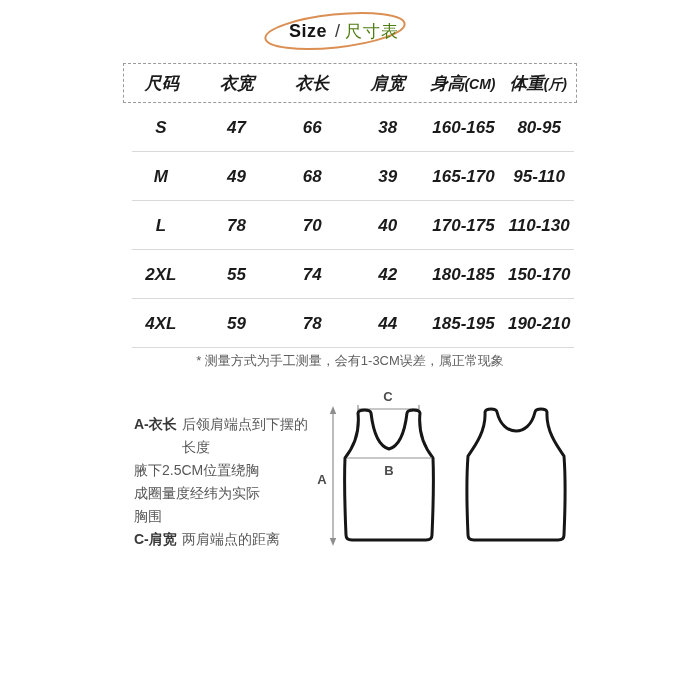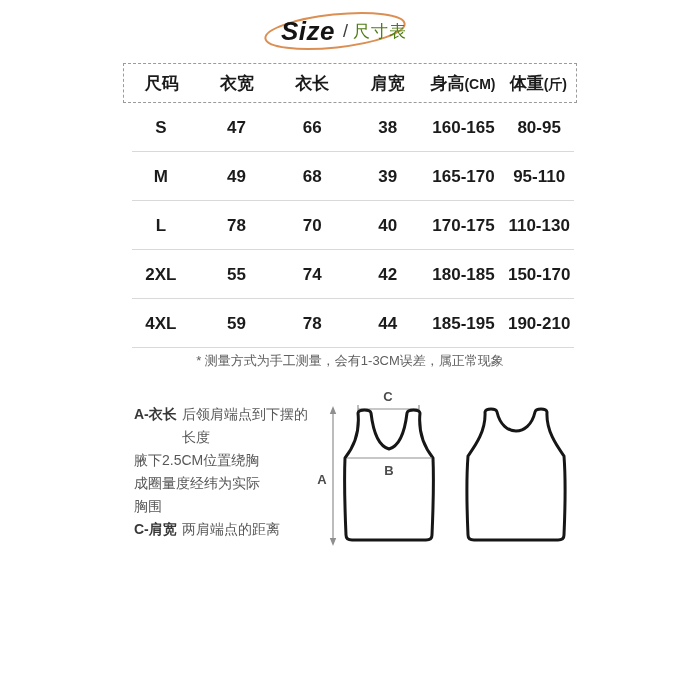--- a/index.html
+++ b/index.html
@@ -2,36 +2,36 @@
 <html><head>
 <meta charset="utf-8">
 <style>
   html,body{margin:0;padding:0;background:#fff;}
   .page{width:700px;height:700px;background:#ffffff;overflow:hidden;position:relative;
         font-family:"Liberation Sans","DejaVu Sans",sans-serif;}
   
   .title{position:relative;width:220px;height:46px;margin:8px auto 0;
          display:flex;align-items:center;justify-content:center;transform:translateX(-6px);}
   .title-ellipse{position:absolute;left:50%;top:50%;transform:translate(-50%,-50%) translateX(-9px);}
-  .title-en{font-size:26px;font-weight:bold;color:#141414;letter-spacing:.5px;position:relative;z-index:2;font-style:italic;}
+  .title-en{font-size:18px;font-weight:bold;color:#141414;letter-spacing:.5px;position:relative;z-index:2;}
   .title-sep{font-size:18px;color:#3a3a3a;margin:0 5px 0 8px;position:relative;z-index:2;}
   .title-zh{font-size:17px;color:#4d7c0f;position:relative;z-index:2;letter-spacing:1px;}
   
-  .size-table{width:454px;margin:9px auto 0;}
+  .size-table{width:454px;margin:9px auto 0;font-style:italic;}
   .thead{border:1px dashed #9b9b9b;height:38px;display:grid;grid-template-columns:repeat(6,1fr);align-items:center;}
   .th{text-align:center;font-weight:bold;font-size:17px;color:#1b1b1b;white-space:nowrap;}
   .th .unit{font-size:14px;font-weight:bold;}
   .row{height:49px;display:grid;grid-template-columns:repeat(6,1fr);align-items:center;position:relative;}
   .row::after{content:"";position:absolute;left:9px;right:3px;bottom:0;height:1px;background:#d9d9d9;}
   .cell{text-align:center;font-weight:bold;font-size:17px;color:#1b1b1b;white-space:nowrap;}
   
   .note{width:454px;margin:4px auto 0;text-align:center;font-size:13px;color:#5f5f5f;}
   
   .bottom{display:flex;align-items:flex-start;margin-top:17px;padding-left:134px;}
-  .legend{margin-top:16px;width:178px;flex:none;}
+  .legend{margin-top:26px;width:178px;flex:none;}
   .legend-item{display:flex;line-height:23px;font-size:14px;}
   .legend-label{min-width:48px;flex:none;font-weight:bold;color:#383838;}
   .legend-desc{color:#585858;width:131px;}
   .diagram{flex:none;display:block;}
   .garment{fill:#ffffff;stroke:#161616;stroke-width:3;stroke-linejoin:round;stroke-linecap:round;}
   .measure{stroke:#8f8f8f;stroke-width:1.2;fill:none;}
   .measure-fill{fill:#8f8f8f;}
   .mlabel{font-family:"Liberation Sans","DejaVu Sans",sans-serif;font-size:13px;font-weight:bold;fill:#4c4c4c;}
 </style>
 </head>

